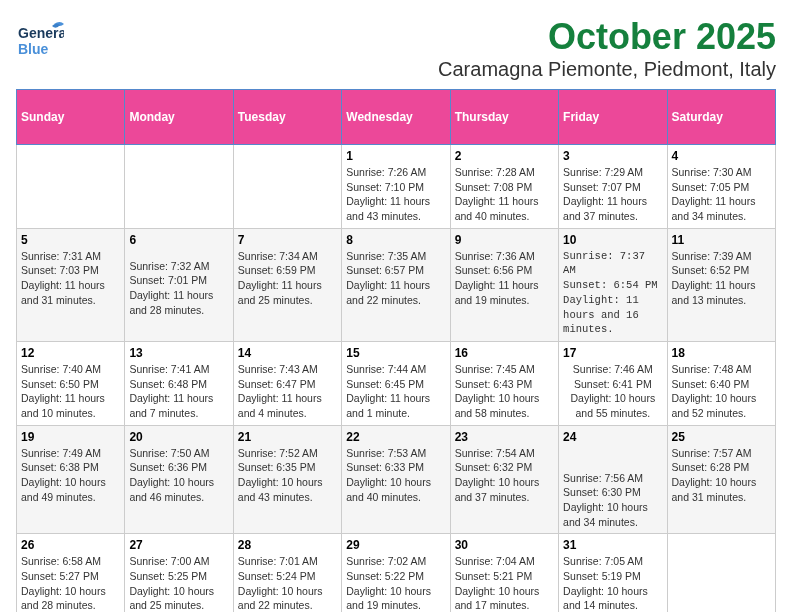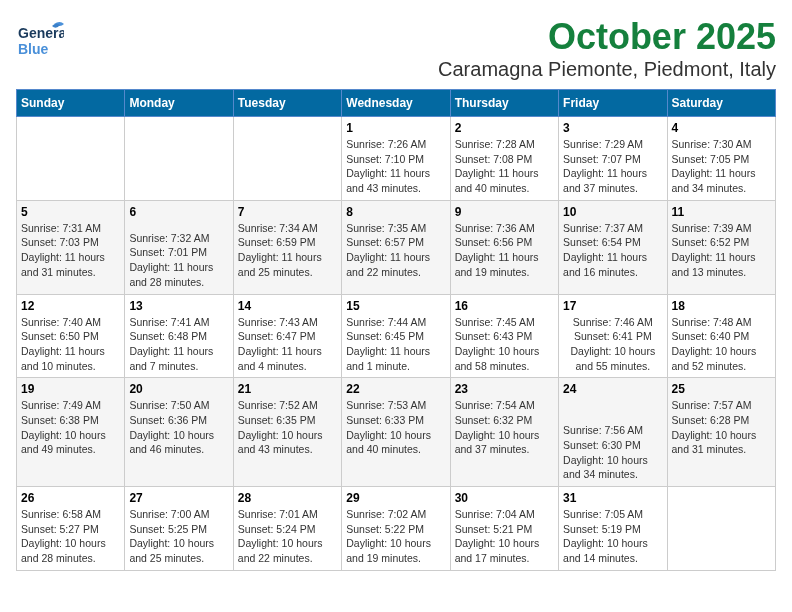--- a/index.html
+++ b/index.html
@@ -27,23 +27,23 @@
     .location-title {
       font-size: 20px;
       color: #333;
     }
     .calendar {
       width: 100%;
       border-collapse: collapse;
       font-size: 11px;
     }
     .calendar th {
-      background-color: #0369a1;
+      background-color: #ec4899;
       color: #fff;
-      padding: 6px 4px;
+      padding: 20px 4px;
       text-align: left;
       font-size: 12px;
       border: 1px solid #5588cc;
     }
     .calendar td {
       border: 1px solid #ccc;
       vertical-align: top;
       padding: 4px;
       width: calc(100% / 7);
       min-height: 80px;
@@ -160,21 +160,21 @@
 Daylight: 11 hours and 22 minutes.</div>
         </td>
         <td>
           <span class="day-number">9</span>
           <div class="day-info" style="white-space: pre-line;">Sunrise: 7:36 AM
 Sunset: 6:56 PM
 Daylight: 11 hours and 19 minutes.</div>
         </td>
         <td>
           <span class="day-number">10</span>
-          <div class="day-info" style="white-space: pre-line;">Sunrise: 7:37 AM
+          <div class="day-info" style="white-space: pre-line; font-family: Liberation Mono, monospace;">Sunrise: 7:37 AM
 Sunset: 6:54 PM
 Daylight: 11 hours and 16 minutes.</div>
         </td>
         <td>
           <span class="day-number">11</span>
           <div class="day-info" style="white-space: pre-line;">Sunrise: 7:39 AM
 Sunset: 6:52 PM
 Daylight: 11 hours and 13 minutes.</div>
         </td>
       </tr>

